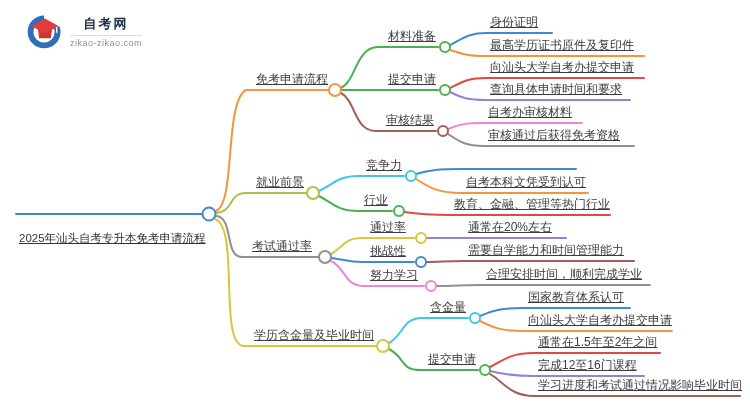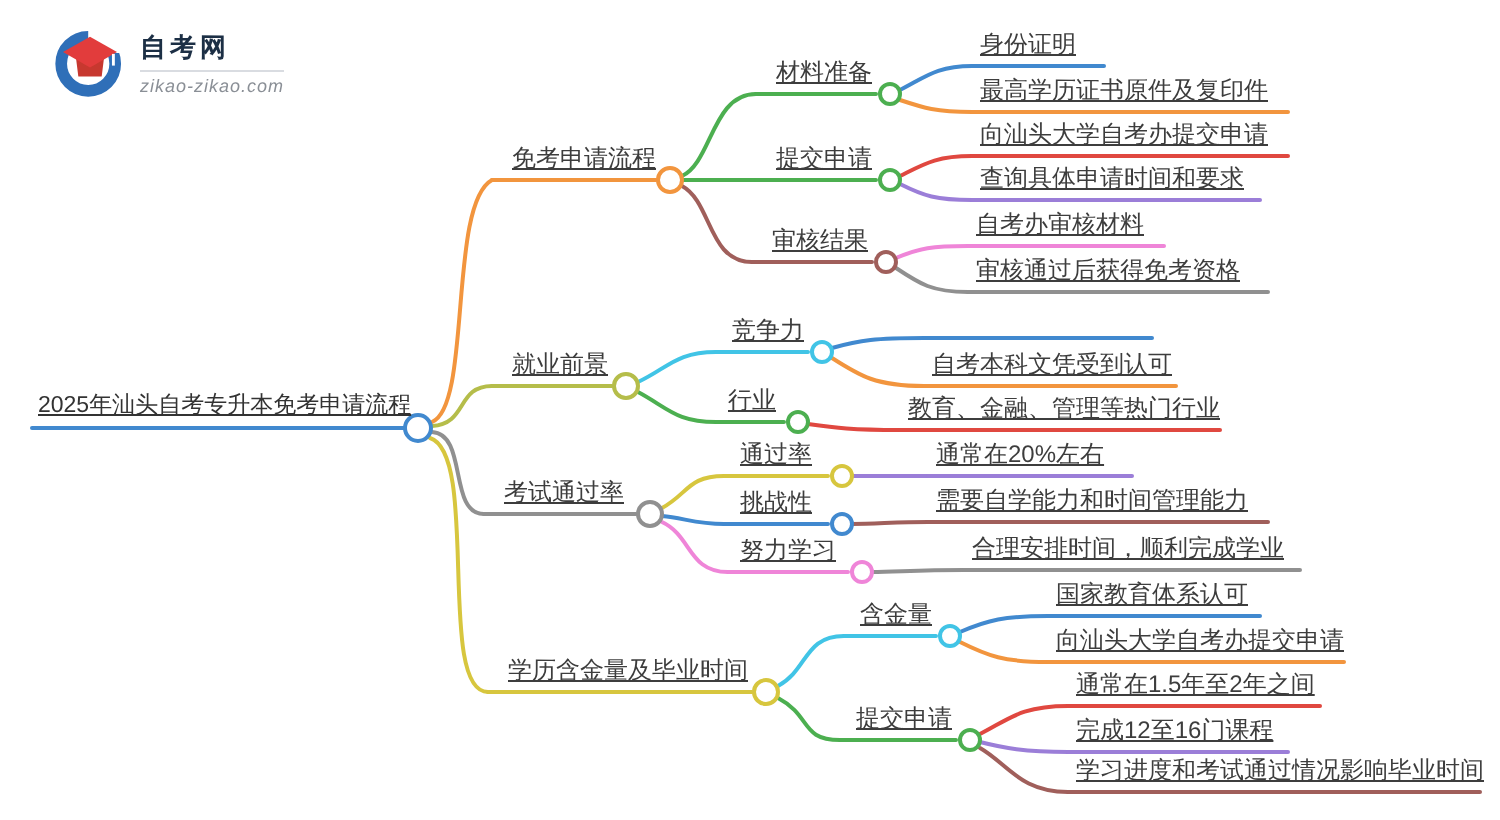--- a/index.html
+++ b/index.html
@@ -1,24 +1,24 @@
 <!DOCTYPE html>
 <html><head>
 <meta charset="utf-8">
 <style>
   html,body{margin:0;padding:0;background:#fff;}
   #canvas{position:relative;width:750px;height:410px;background:#fff;overflow:hidden;
           font-family:"Liberation Sans",sans-serif;}
   #wires{position:absolute;left:0;top:0;}
   .lbl{position:absolute;white-space:nowrap;font-size:12px;color:#3d3d3d;line-height:1.15;cursor:default;text-decoration:underline;}
-  .lbl.root{font-size:11.5px;color:#333;}
+  .lbl.root{font-size:11.5px;color:#333;margin-top:35px;}
   .logo{position:absolute;left:27px;top:13px;display:flex;align-items:center;gap:7px;}
   .logo-text{display:flex;flex-direction:column;}
-  .logo-title{font-size:13px;font-weight:bold;color:#1c2f45;letter-spacing:2px;}
-  .logo-domain{font-size:9px;color:#8a8f96;border-top:1px solid #d9dce1;padding-top:2px;margin-top:2px;letter-spacing:.5px;font-style:italic;}
+  .logo-title{font-size:13px;font-weight:bold;color:#1c2f45;letter-spacing:2px;text-align:center;}
+  .logo-domain{font-size:9px;color:#8a8f96;border-top:1px solid #d9dce1;padding-top:2px;margin-top:2px;letter-spacing:.5px;}
 </style>
 </head>
 <body>
 
 <div id="canvas">
 
   <svg id="wires" width="750" height="410" viewBox="0 0 750 410" fill="none" stroke-linecap="round">
 
     <line x1="16" y1="214" x2="202" y2="214" stroke-width="2" stroke="#4189cf"></line>
 

